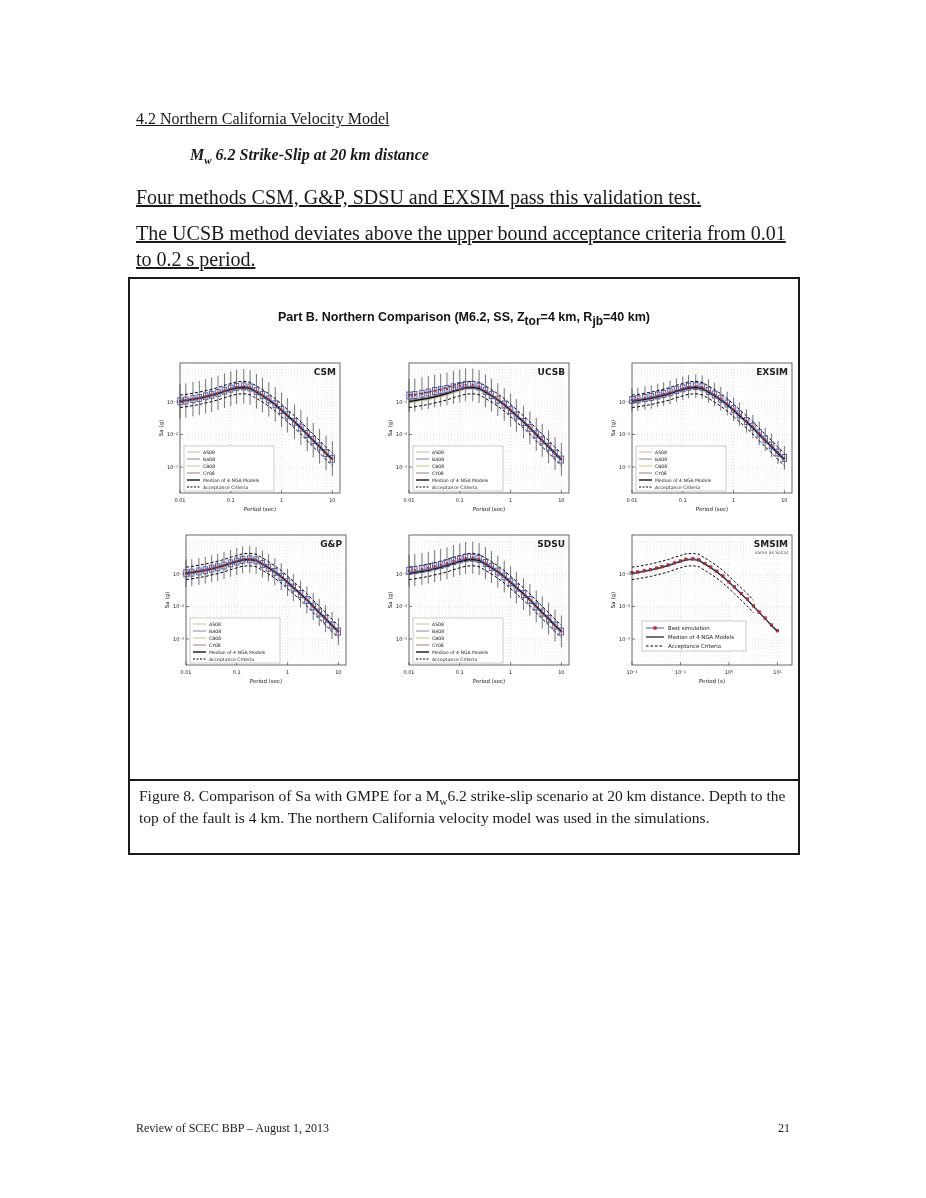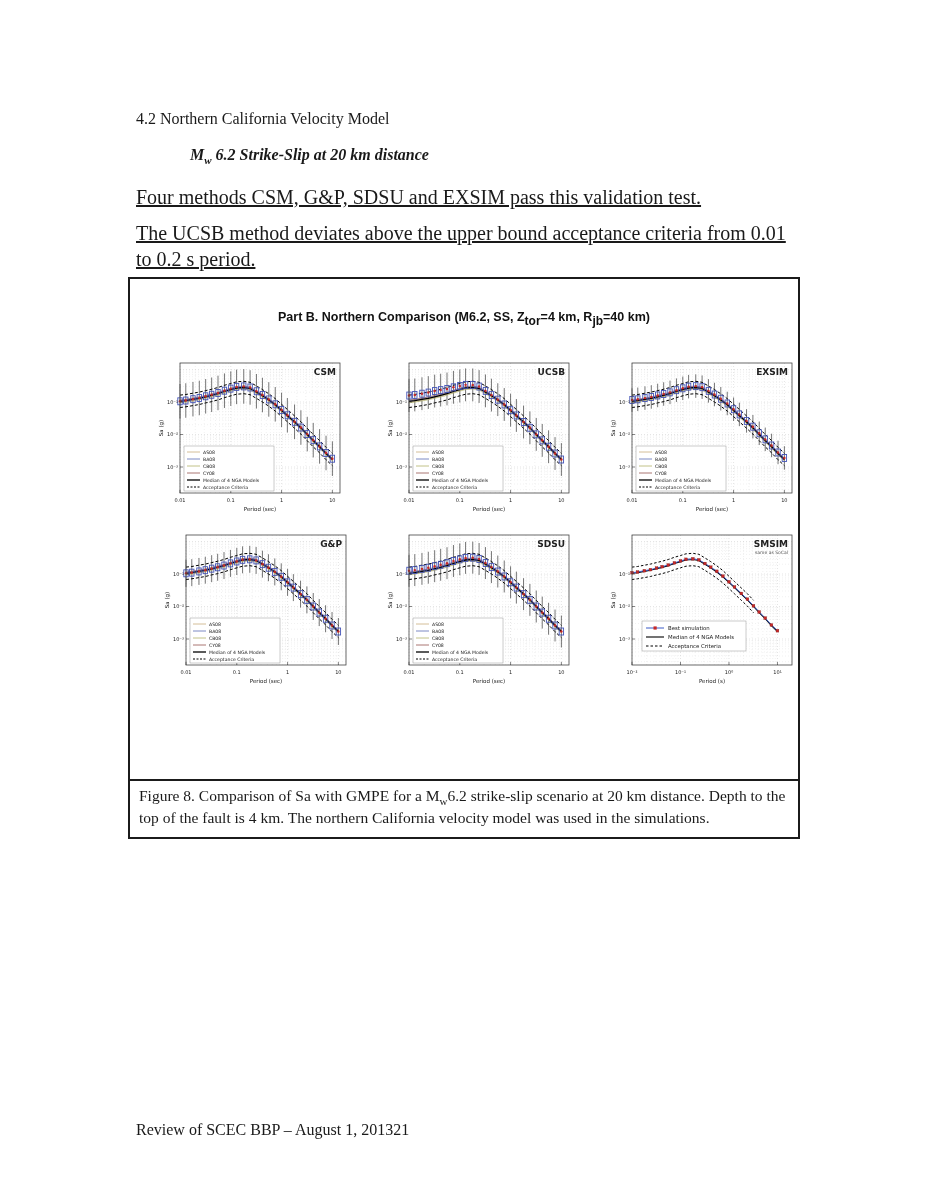--- a/index.html
+++ b/index.html
@@ -1,38 +1,38 @@
 <!DOCTYPE html>
 <html><head>
 <meta charset="utf-8">
 <style>
   html,body{margin:0;padding:0;background:#ffffff;}
   .page{position:relative;width:926px;height:1198px;background:#ffffff;
         font-family:"Liberation Serif", serif;color:#1a1a1a;overflow:hidden;}
-  .heading{position:absolute;left:136px;top:110px;font-size:16px;}
+  .heading{position:absolute;left:136px;top:110px;font-size:16px;text-decoration:underline;}
   .subheading{position:absolute;left:190px;top:146px;font-size:16px;font-weight:bold;font-style:italic;}
   .subheading sub{font-size:11px;}
   .para{position:absolute;left:136px;width:660px;font-size:20px;line-height:1.3;text-decoration:underline;}
   .p1{top:184px;}
   .p2{top:220px;}
   .figure-box{position:absolute;left:128px;top:277px;width:668px;height:500px;
               border:2px solid #1b1b1b;background:#ffffff;}
   .figure-title{position:absolute;left:0;top:31px;width:100%;text-align:center;
                 font-family:"Liberation Sans", sans-serif;font-size:12.5px;font-weight:bold;color:#111;}
   .figure-title sub{font-size:12px;}
   .plots-grid{position:absolute;left:0;top:78px;width:668px;height:350px;}
   .plot-cell{position:absolute;width:200px;height:170px;}
   .c0{left:24px;top:0;} .c1{left:253px;top:0;} .c2{left:476px;top:0;}
   .c3{left:30px;top:172px;} .c4{left:253px;top:172px;text-align:center;} .c5{left:476px;top:172px;}
   .caption-box{position:absolute;left:128px;top:779px;width:672px;box-sizing:border-box;
-               border:2px solid #1b1b1b;background:#fff;padding:5px 9px 8px 9px;
+               border:2px solid #1b1b1b;background:#fff;padding:5px 9px 24px 9px;
                font-size:15.5px;line-height:1.3;}
   .caption-box sub{font-size:11px;}
   .footer{position:absolute;left:136px;top:1121px;width:654px;display:flex;
-          font-size:16px;}
+          justify-content:space-between;font-size:12px;}
   svg text{font-family:"DejaVu Sans", sans-serif;}
 </style>
 </head>
 <body>
 
 <div class="page">
 
   <div class="heading">4.2 Northern California Velocity Model</div>
 
   <div class="subheading"><span>M</span><sub>w</sub><span> 6.2 Strike-Slip at 20 km distance</span></div>

